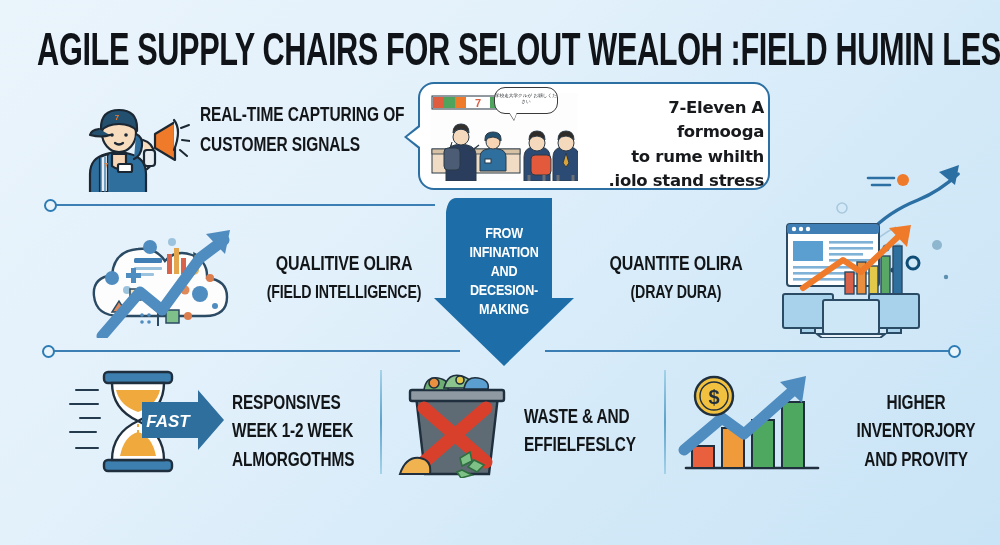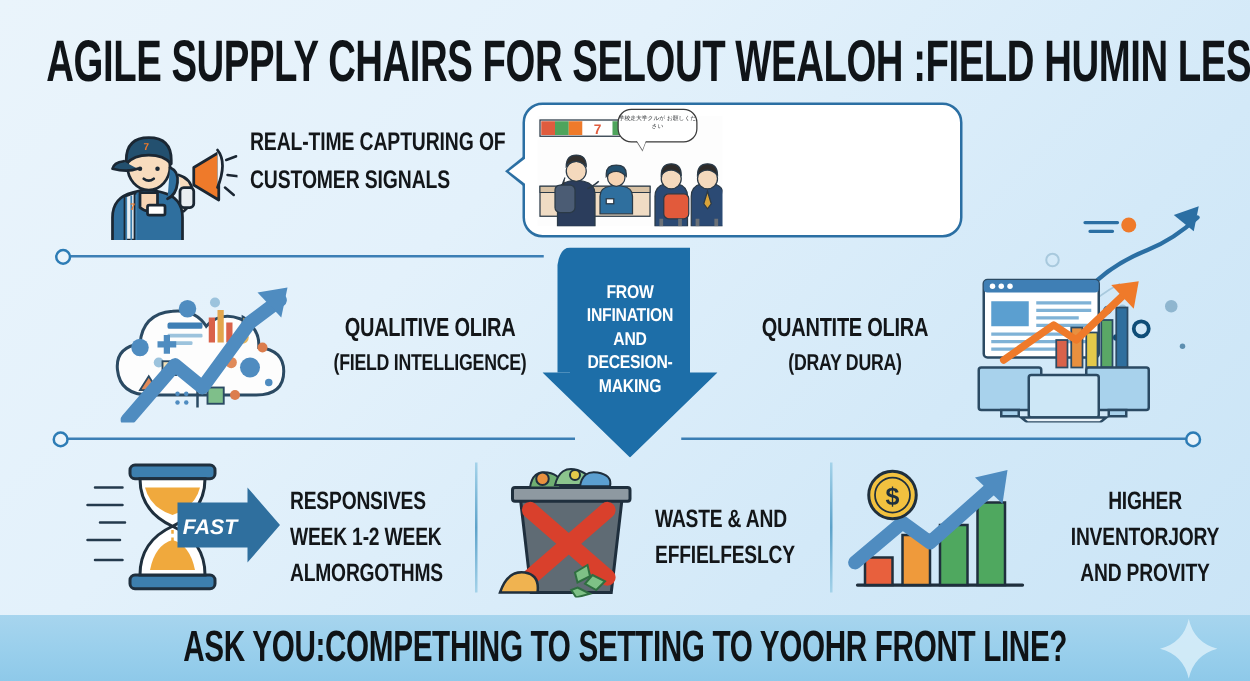--- a/index.html
+++ b/index.html
@@ -249,20 +249,25 @@
           <path d="M123 88 v-24 q0-8 8-10 l5-1 5 1 q8 2 8 10 v24z" fill="#2b4a74"></path>
           <circle cx="136" cy="50" r="8" fill="#f4d9bd"></circle>
           <path d="M128 47 q0-9 8-9 q8 0 8 9 q-4-4-8-4 q-5 0-8 4z" fill="#2e2b29"></path>
           <path d="M136 60 l3 10 -3 4 -3-4z" fill="#d8a33a"></path>
           <path d="M128 88 v-6 M143 88 v-6" stroke="#6b7076" stroke-width="3"></path>
         </g>
       </svg>
 
       <div class="jp-bubble">学校走大学クルが お願しくたさい</div>
 
+      <div class="bubble-text">
+        <div>7-Eleven A formooga</div>
+        <div>to rume whilth</div>
+        <div>.iolo stand stress</div>
+      </div>
     </div>
 
     <svg class="growth-deco" viewBox="0 0 180 130">
       <path d="M-10 92 q40 4 60-18 q18-20 48-32 q22-9 40-26" fill="none" stroke="#2b6fa3" stroke-width="3.5" stroke-linecap="round"></path>
       <path d="M119 14 l20 -7 l-4 20 z" fill="#2b6fa3"></path>
       <path d="M-10 105 q38 4 56-14 q14-14 30-22" fill="none" stroke="#a8c9dd" stroke-width="1.4"></path>
       <circle cx="-2" cy="85" r="7" fill="#4a8fbf"></circle>
       <circle cx="20" cy="118" r="7" fill="none" stroke="#a8c9dd" stroke-width="1.6"></circle>
       <circle cx="22" cy="50" r="5" fill="none" stroke="#a8c9dd" stroke-width="1.6"></circle>
       <circle cx="83" cy="22" r="6" fill="#ef7a2a"></circle>
@@ -435,20 +440,14 @@
       <text x="36" y="32" font-size="20" font-weight="700" fill="#1f2f3d" text-anchor="middle" font-family="'Liberation Sans',sans-serif">$</text>
     </svg>
 
     <div class="r3-text r3-c">
       <div>HIGHER</div>
       <div>INVENTORJORY</div>
       <div>AND PROVITY</div>
     </div>
   </div>
 
-  <div class="footer">
-    <span class="footer-text">ASK YOU:COMPETHING TO SETTING TO YOOHR FRONT LINE?</span>
-    <svg class="sparkle" viewBox="0 0 46 48">
-      <path d="M23 0 q4 19 23 24 q-19 5 -23 24 q-4-19 -23-24 q19-5 23-24z" fill="#d9eef9" opacity="0.85"></path>
-    </svg>
-  </div>
 
 </div>
 
 </body></html>

